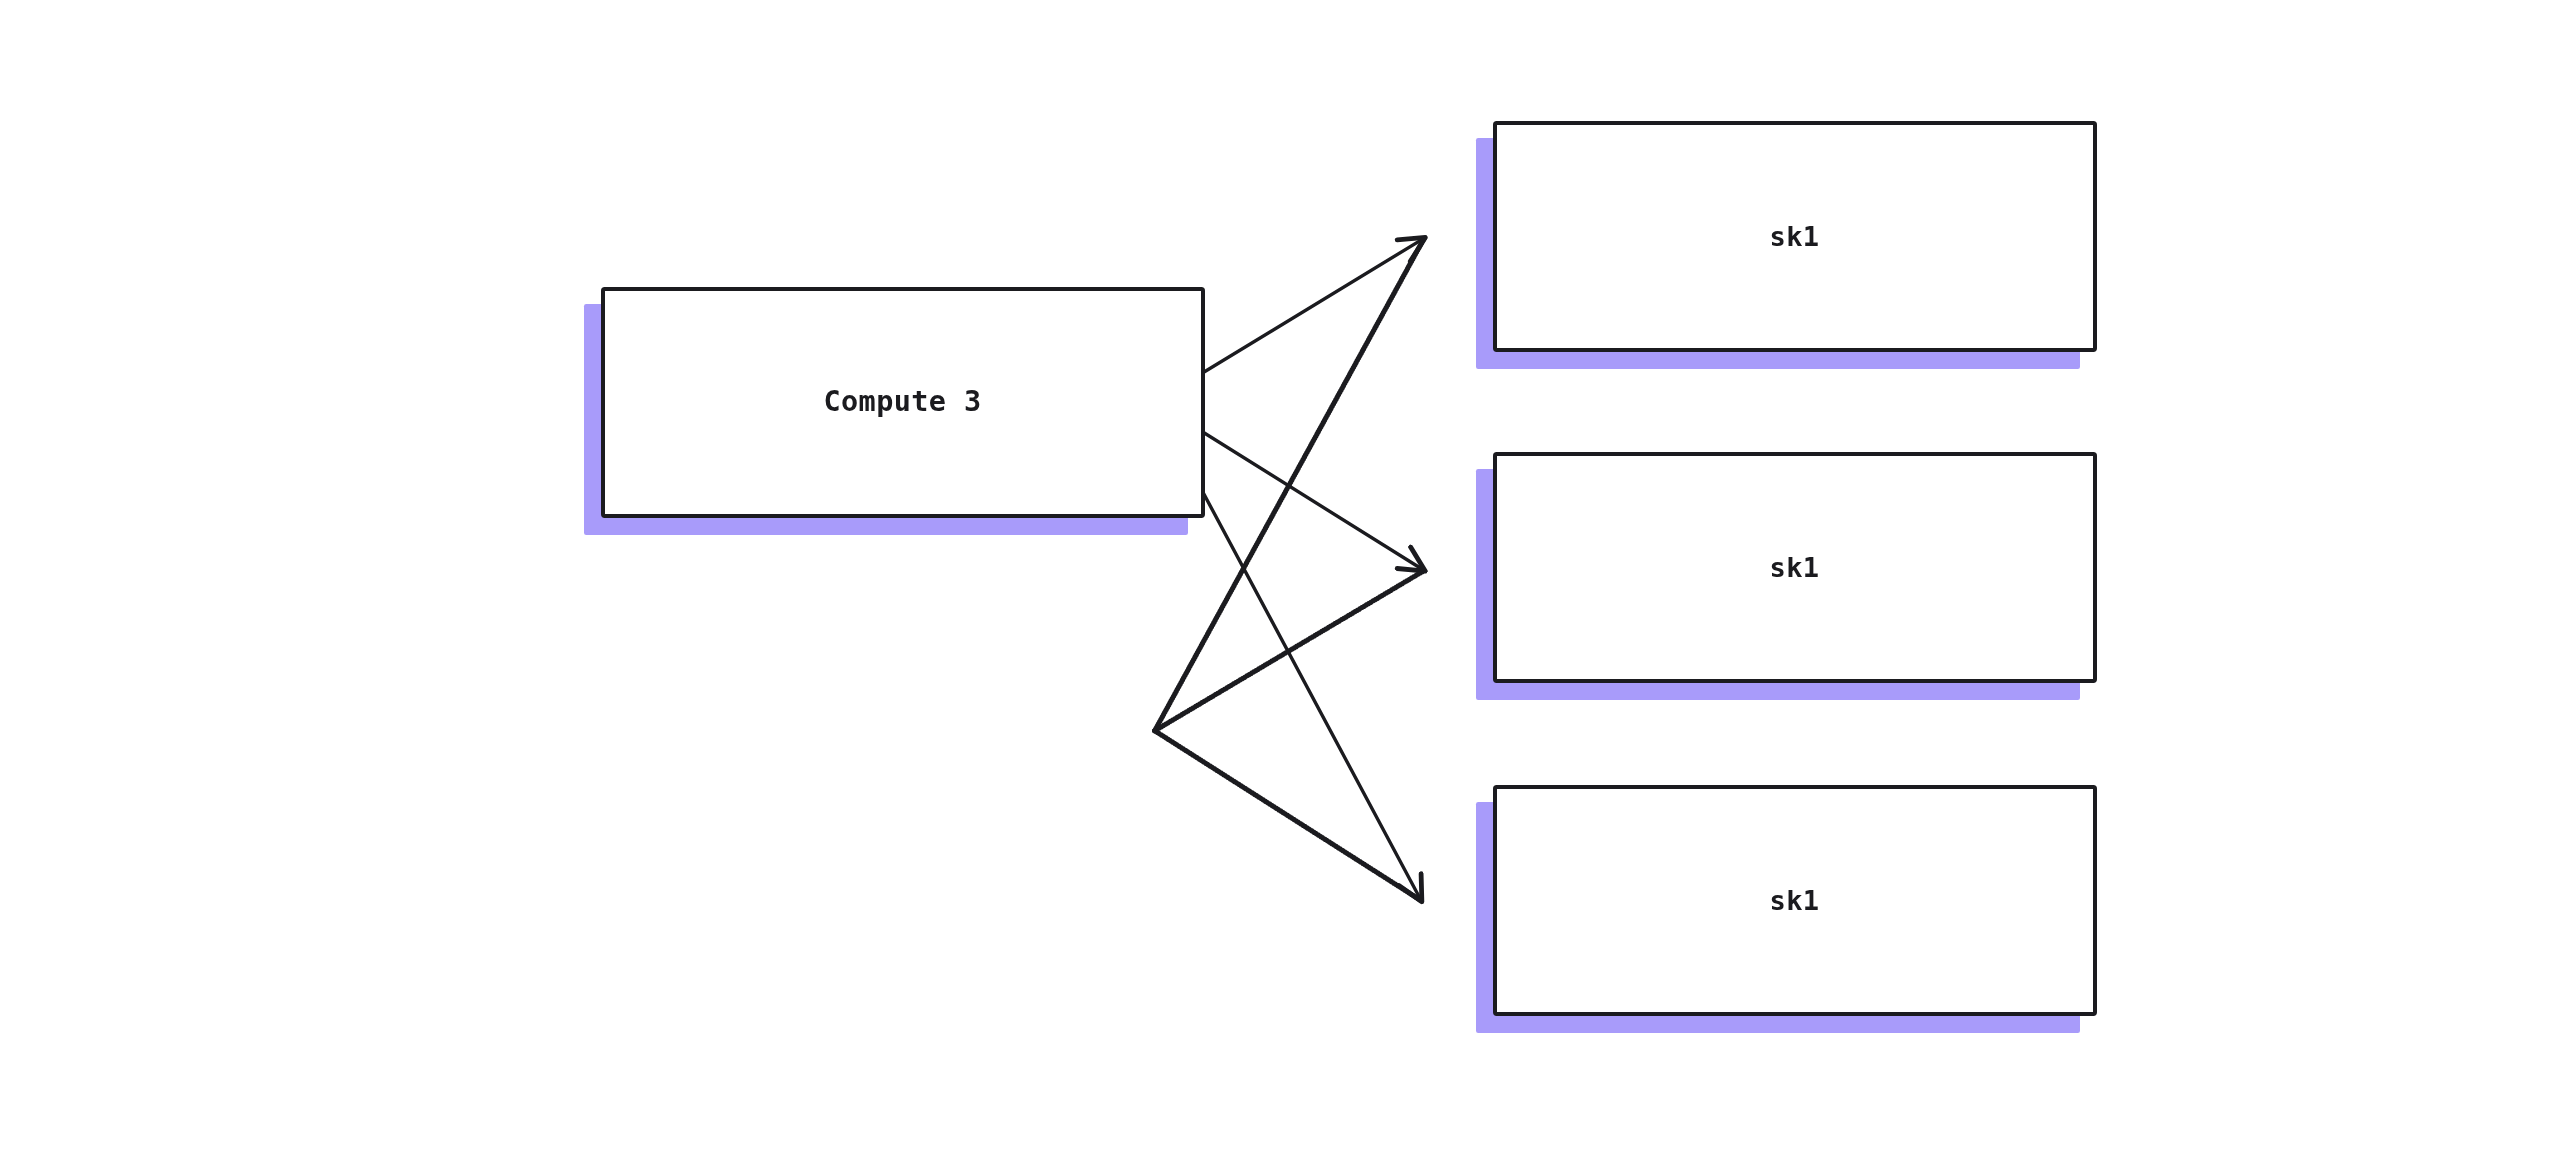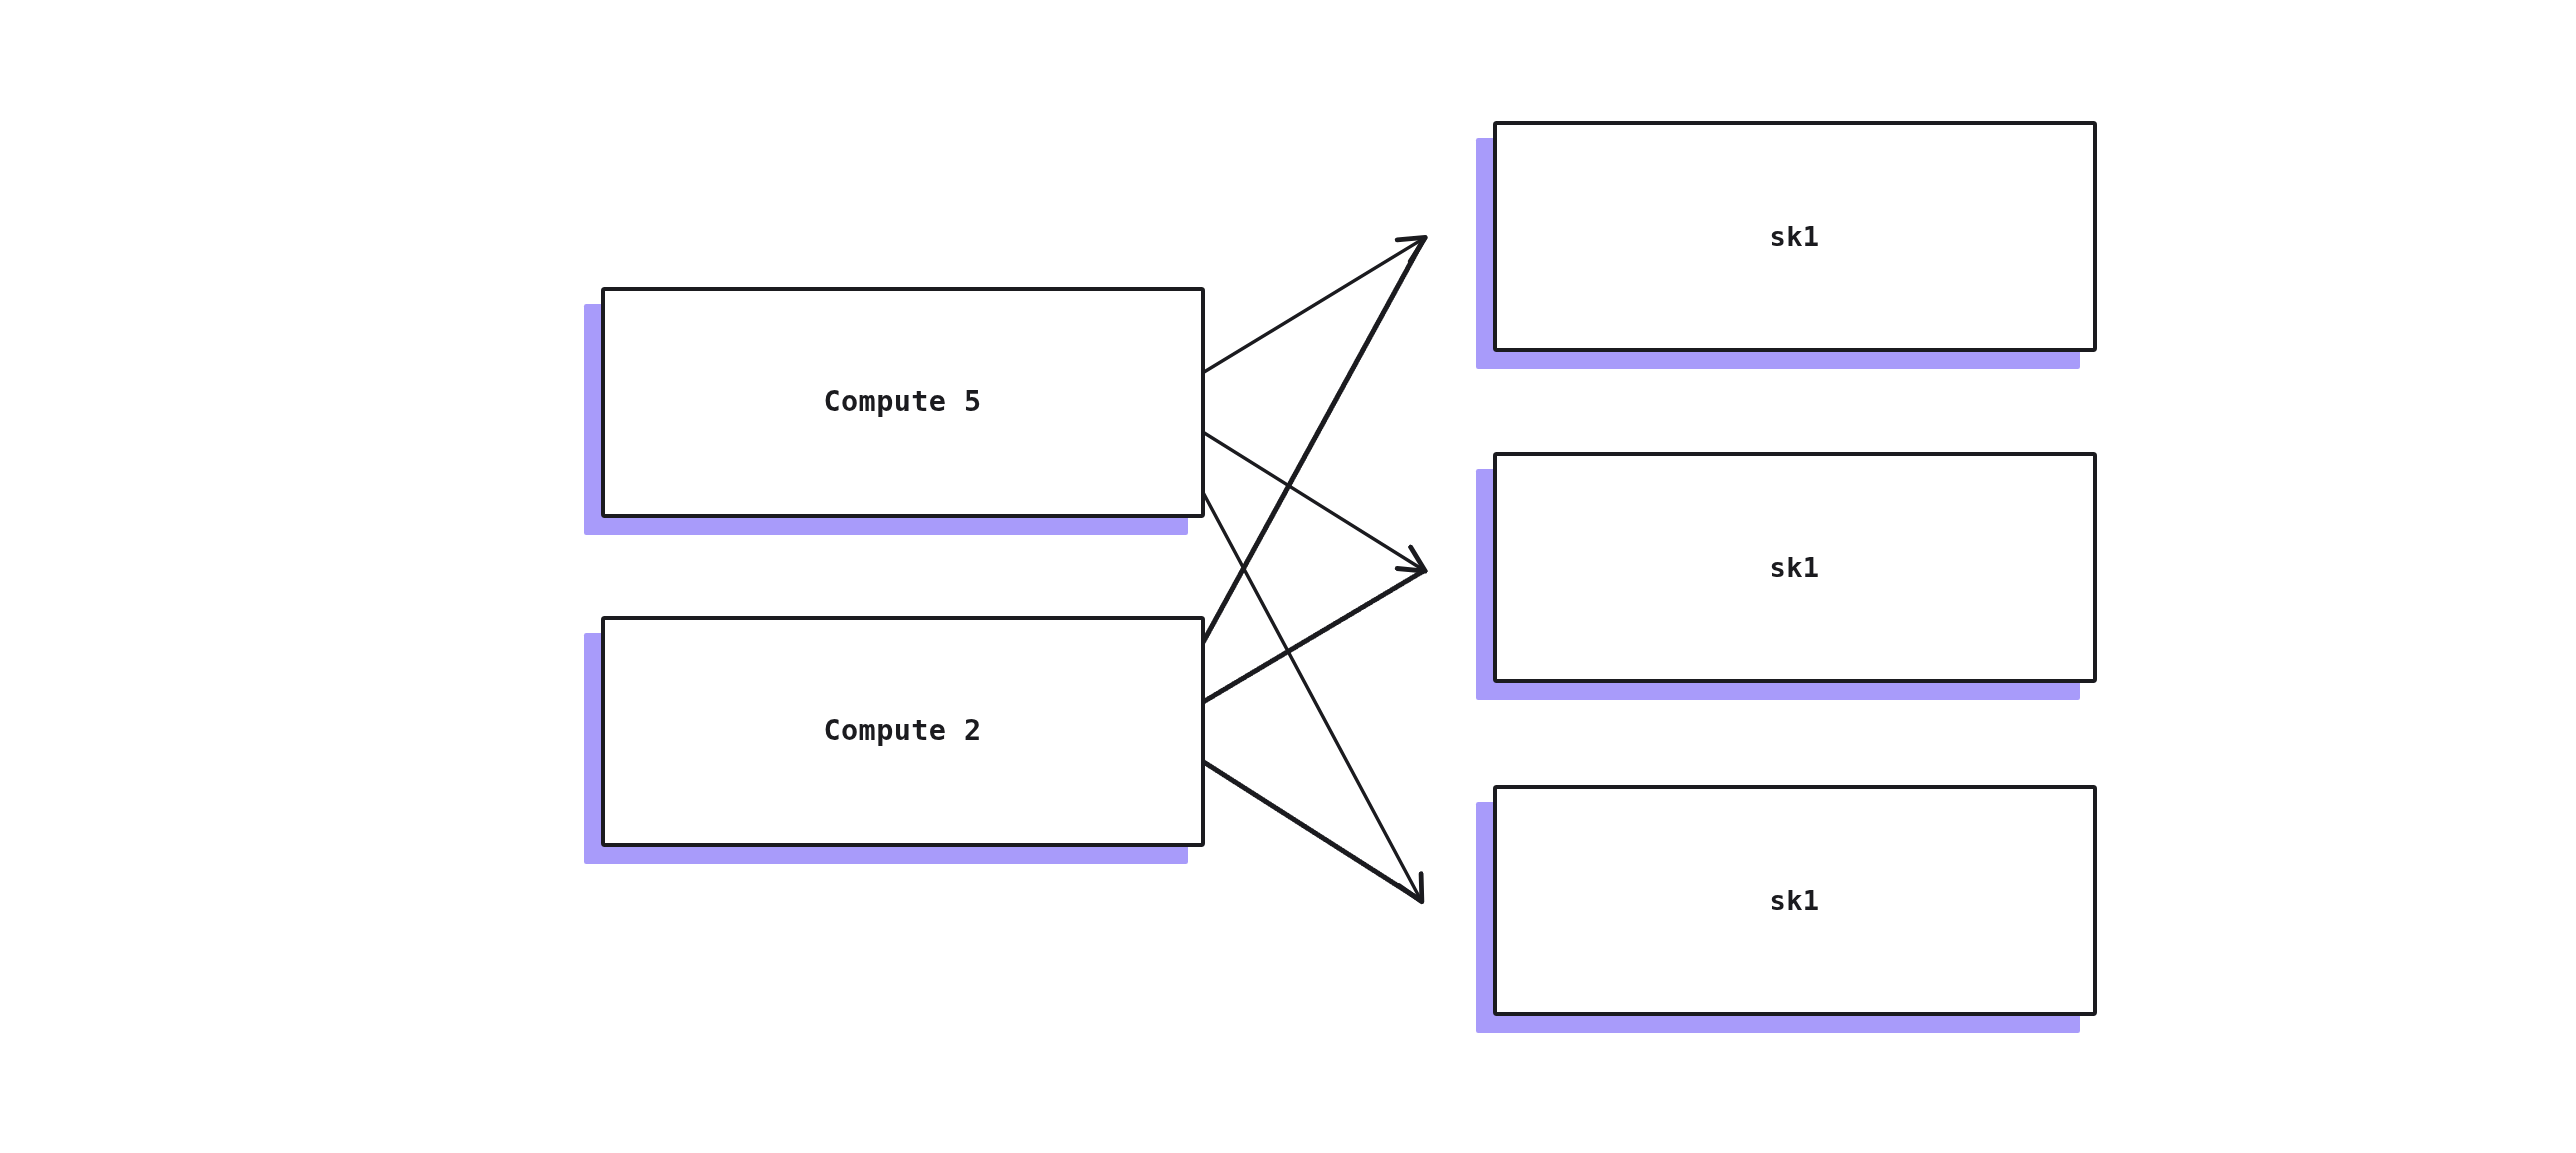--- a/index.html
+++ b/index.html
@@ -83,30 +83,24 @@
         <line x1="1542" y1="537" x2="1898" y2="1203" stroke="#1b1b1f" stroke-linecap="round" stroke-width="4.5" marker-end="url(#arrow-open)"></line>
         <line x1="1542" y1="976" x2="1902" y2="318" stroke="#1b1b1f" stroke-linecap="round" stroke-width="7" stroke-dasharray="0.1 3.4"></line>
         <line x1="1542" y1="976" x2="1902" y2="762" stroke="#1b1b1f" stroke-linecap="round" stroke-width="7" stroke-dasharray="0.1 3.4"></line>
         <line x1="1542" y1="976" x2="1898" y2="1203" stroke="#1b1b1f" stroke-linecap="round" stroke-width="7" stroke-dasharray="0.1 3.4"></line>
       </g>
   </svg>
 
   <div class="node" style="left: 536px; top: 287px; width: 620px; height: 247px;">
     <div class="node-shadow" style="left: 0px; top: 16.5px; width: 604px; height: 231px; background: rgb(168, 155, 250);"></div>
     <div class="node-body" style="left: 16.5px; top: 0px; width: 604px; height: 231px; border-color: rgb(27, 27, 31);">
-      <span class="node-label">Compute 5</span>
+      <span class="node-label">Compute 3</span>
     </div>
   </div>
 
-  <div class="node" style="left: 536px; top: 616px; width: 620px; height: 247px;">
-    <div class="node-shadow" style="left: 0px; top: 16.5px; width: 604px; height: 231px; background: rgb(168, 155, 250);"></div>
-    <div class="node-body" style="left: 16.5px; top: 0px; width: 604px; height: 231px; border-color: rgb(27, 27, 31);">
-      <span class="node-label">Compute 2</span>
-    </div>
-  </div>
 
   <div class="node" style="left: 1428px; top: 121px; width: 620px; height: 247px;">
     <div class="node-shadow" style="left: 0px; top: 16.5px; width: 604px; height: 231px; background: rgb(168, 155, 250);"></div>
     <div class="node-body" style="left: 16.5px; top: 0px; width: 604px; height: 231px; border-color: rgb(27, 27, 31);">
       <span class="node-label small">sk1</span>
     </div>
   </div>
 
   <div class="node" style="left: 1428px; top: 452px; width: 620px; height: 247px;">
     <div class="node-shadow" style="left: 0px; top: 16.5px; width: 604px; height: 231px; background: rgb(168, 155, 250);"></div>

